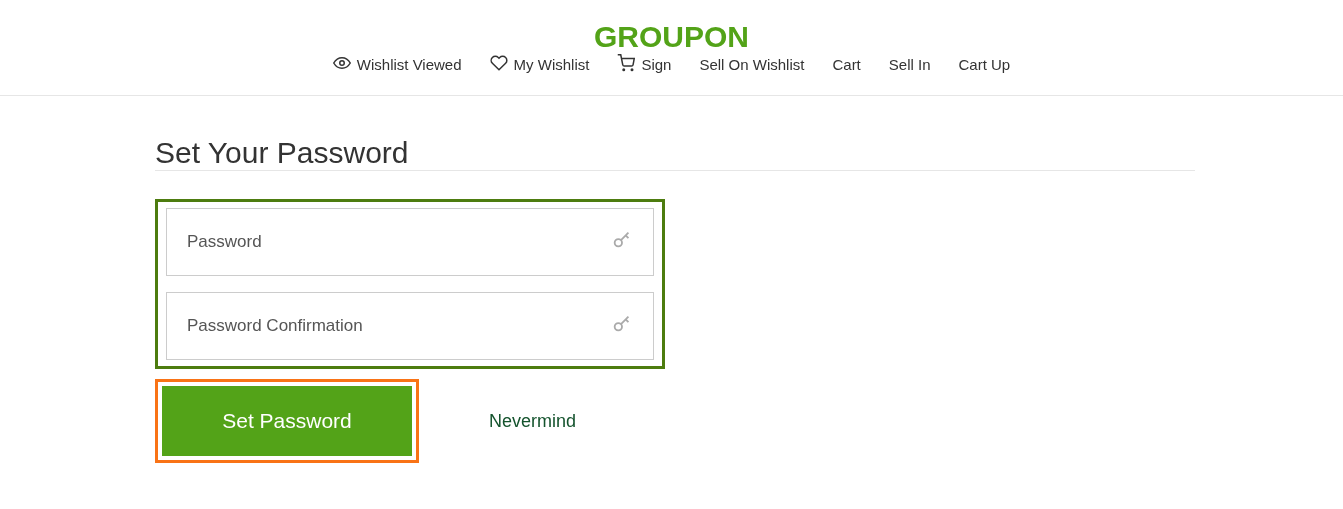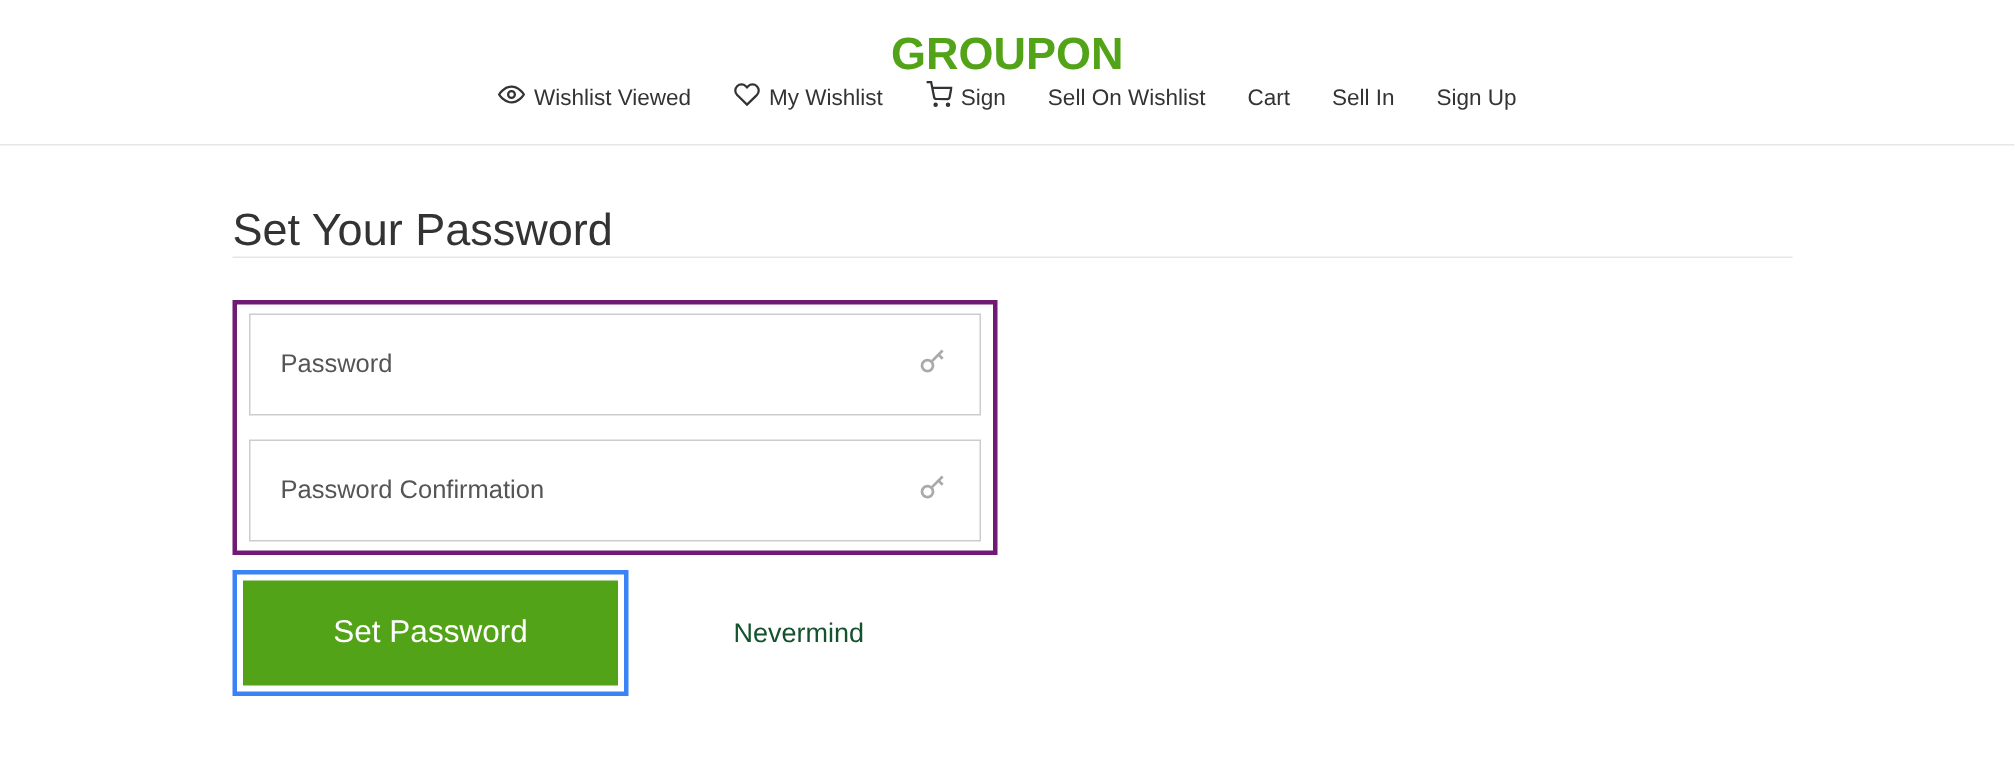--- a/index.html
+++ b/index.html
@@ -47,21 +47,21 @@
   }
   .page-title {
     font-size: 30px;
     font-weight: 400;
     color: #333;
     padding-bottom: 0;
     border-bottom: 1px solid #e6e6e6;
     margin-bottom: 28px;
   }
   .input-group-highlight {
-    border: 3px solid #701a75;
+    border: 3px solid #4d7c0f;
     padding: 6px 8px;
     width: 510px;
     margin-bottom: 10px;
   }
   .input-row {
     position: relative;
     border: 1px solid #ccc;
     height: 68px;
     display: flex;
     align-items: center;
@@ -82,21 +82,21 @@
     color: #aaa;
     width: 22px;
     height: 22px;
   }
   .actions-row {
     display: flex;
     align-items: center;
     gap: 70px;
   }
   .btn-highlight {
-    border: 3px solid #3b82f6;
+    border: 3px solid #f97316;
     padding: 4px;
   }
   .set-btn {
     background: #53a318;
     color: #fff;
     border: none;
     font-size: 21px;
     font-weight: 400;
     width: 250px;
     height: 70px;
@@ -144,21 +144,21 @@
     <div class="nav-item">
       <span>Sell On Wishlist</span>
     </div>
     <div class="nav-item">
       <span>Cart</span>
     </div>
     <div class="nav-item">
       <span>Sell In</span>
     </div>
     <div class="nav-item">
-      <span>Sign Up</span>
+      <span>Cart Up</span>
     </div>
   </div>
 </div>
 
 <div class="content">
   <h1 class="page-title">Set Your Password</h1>
 
   <div class="input-group-highlight">
     <div class="input-row">
       <input type="password" placeholder="Password" style="">

